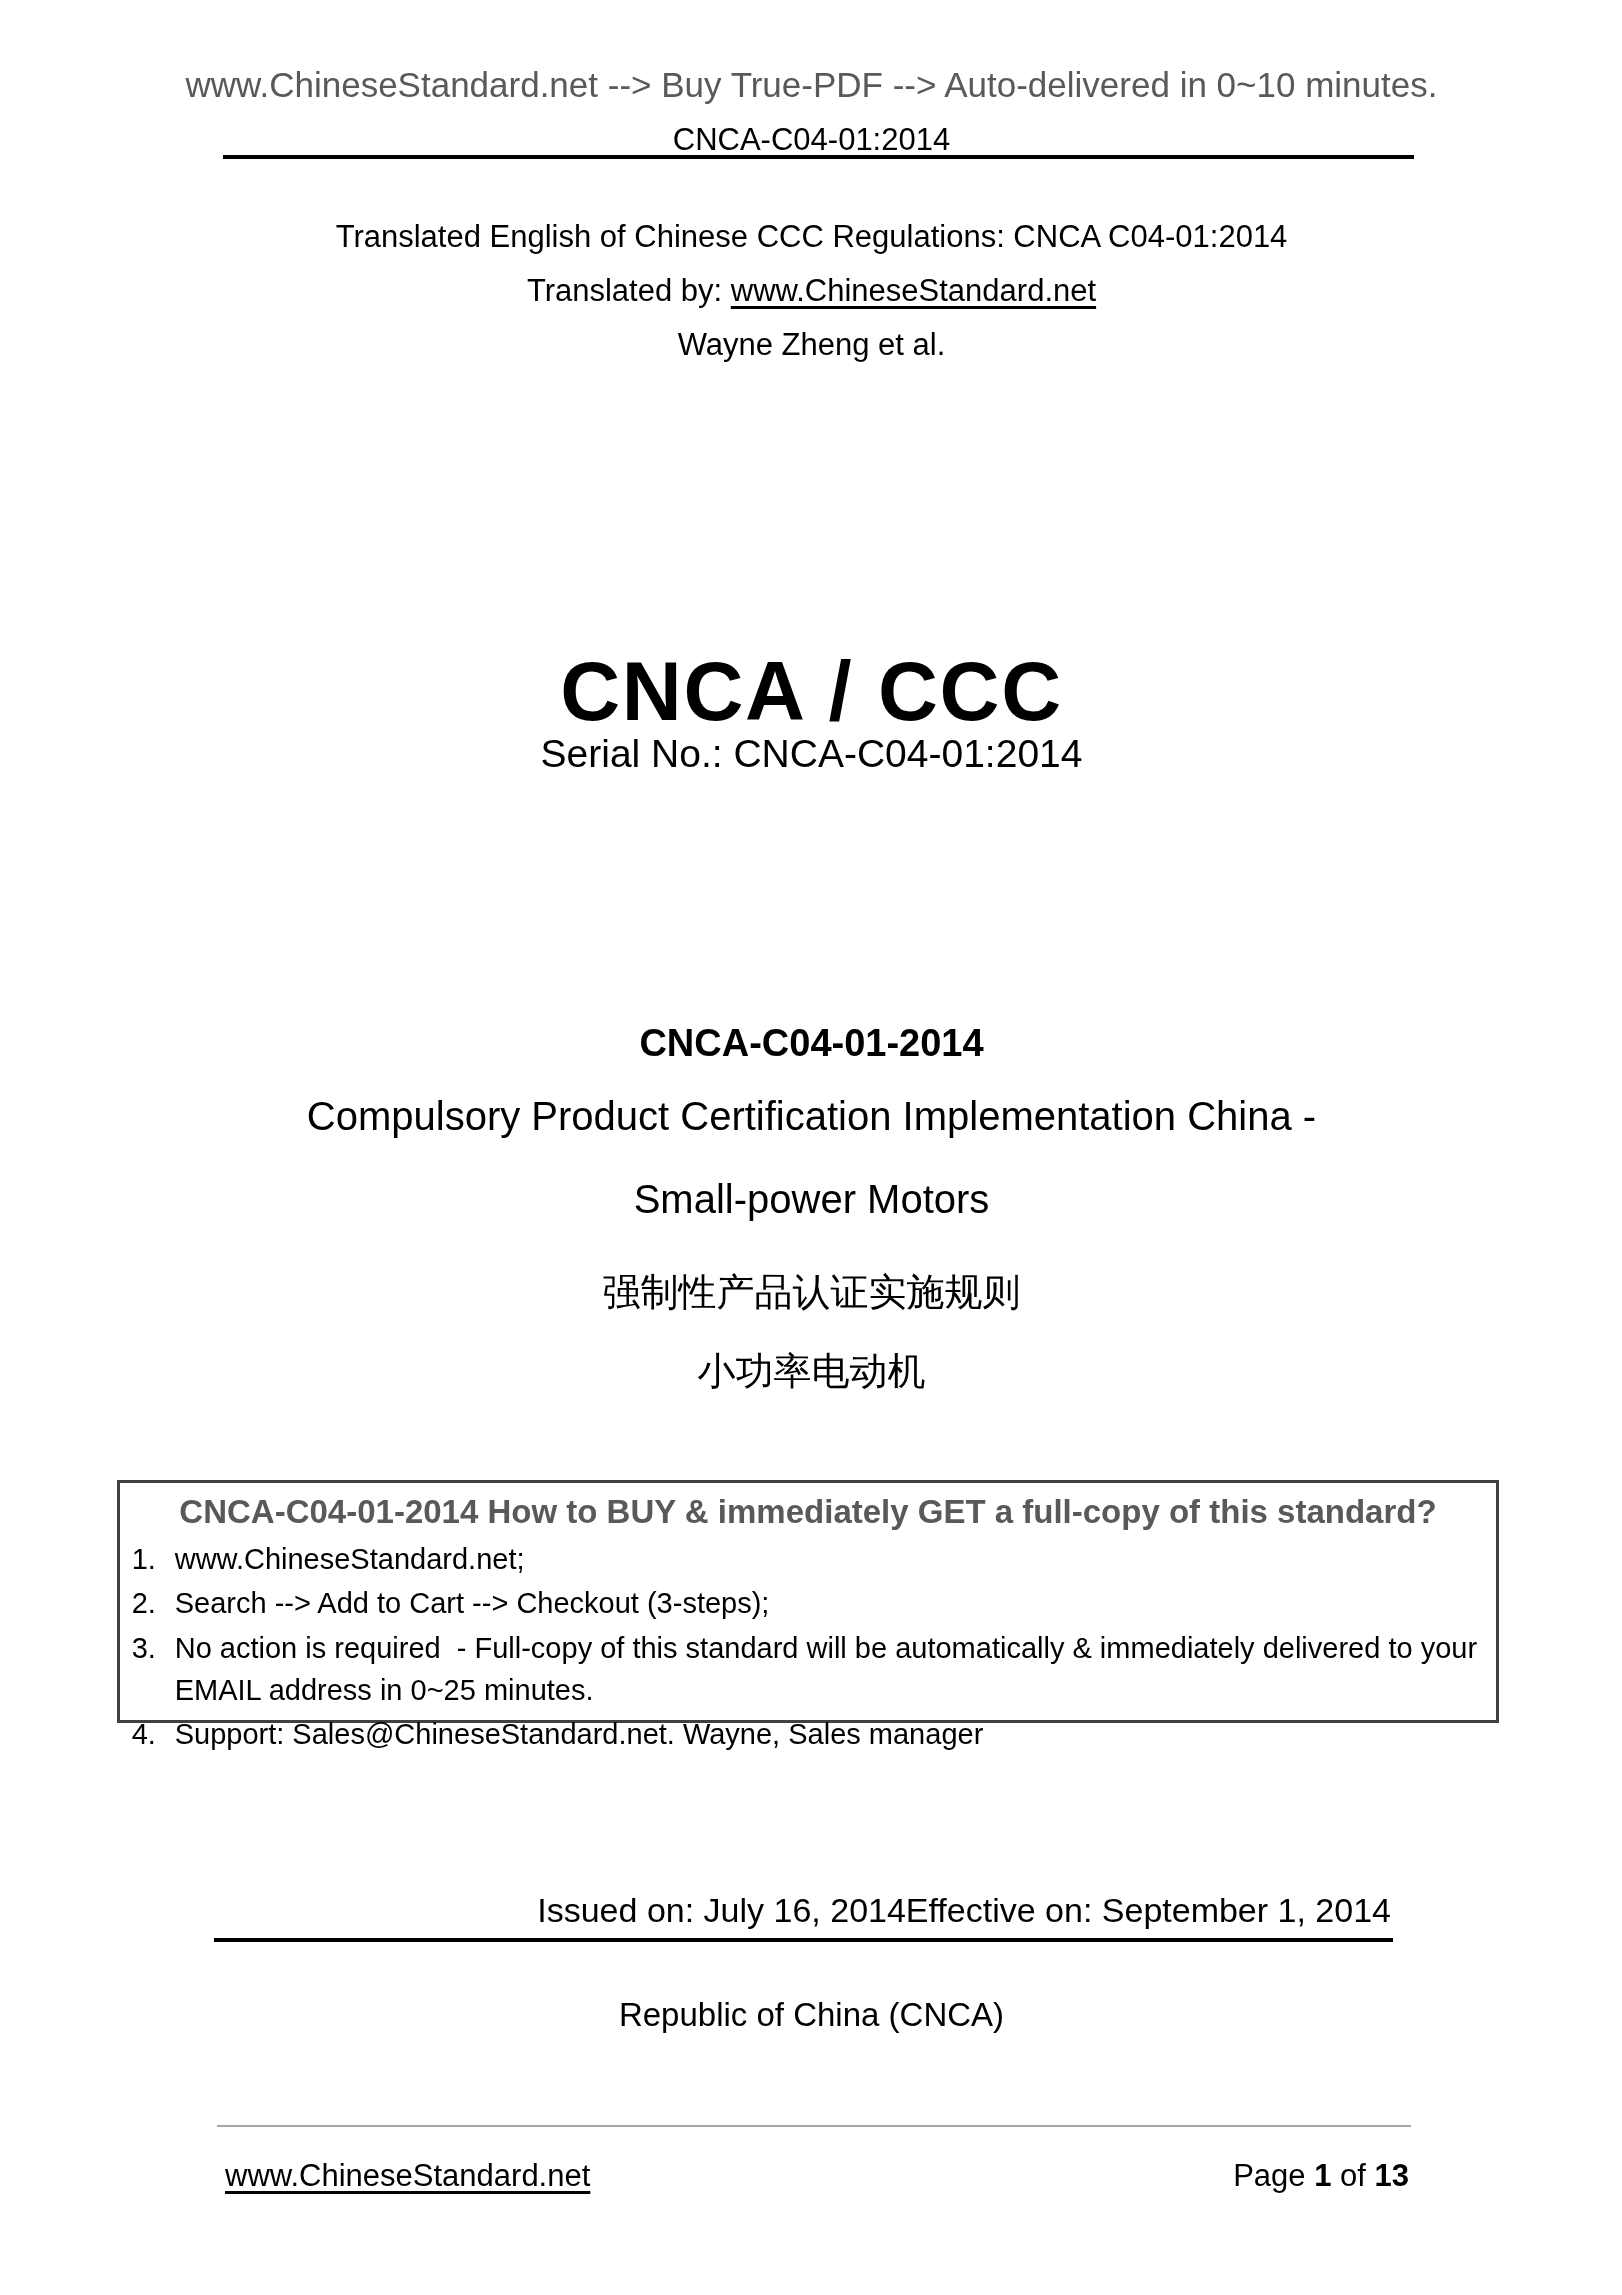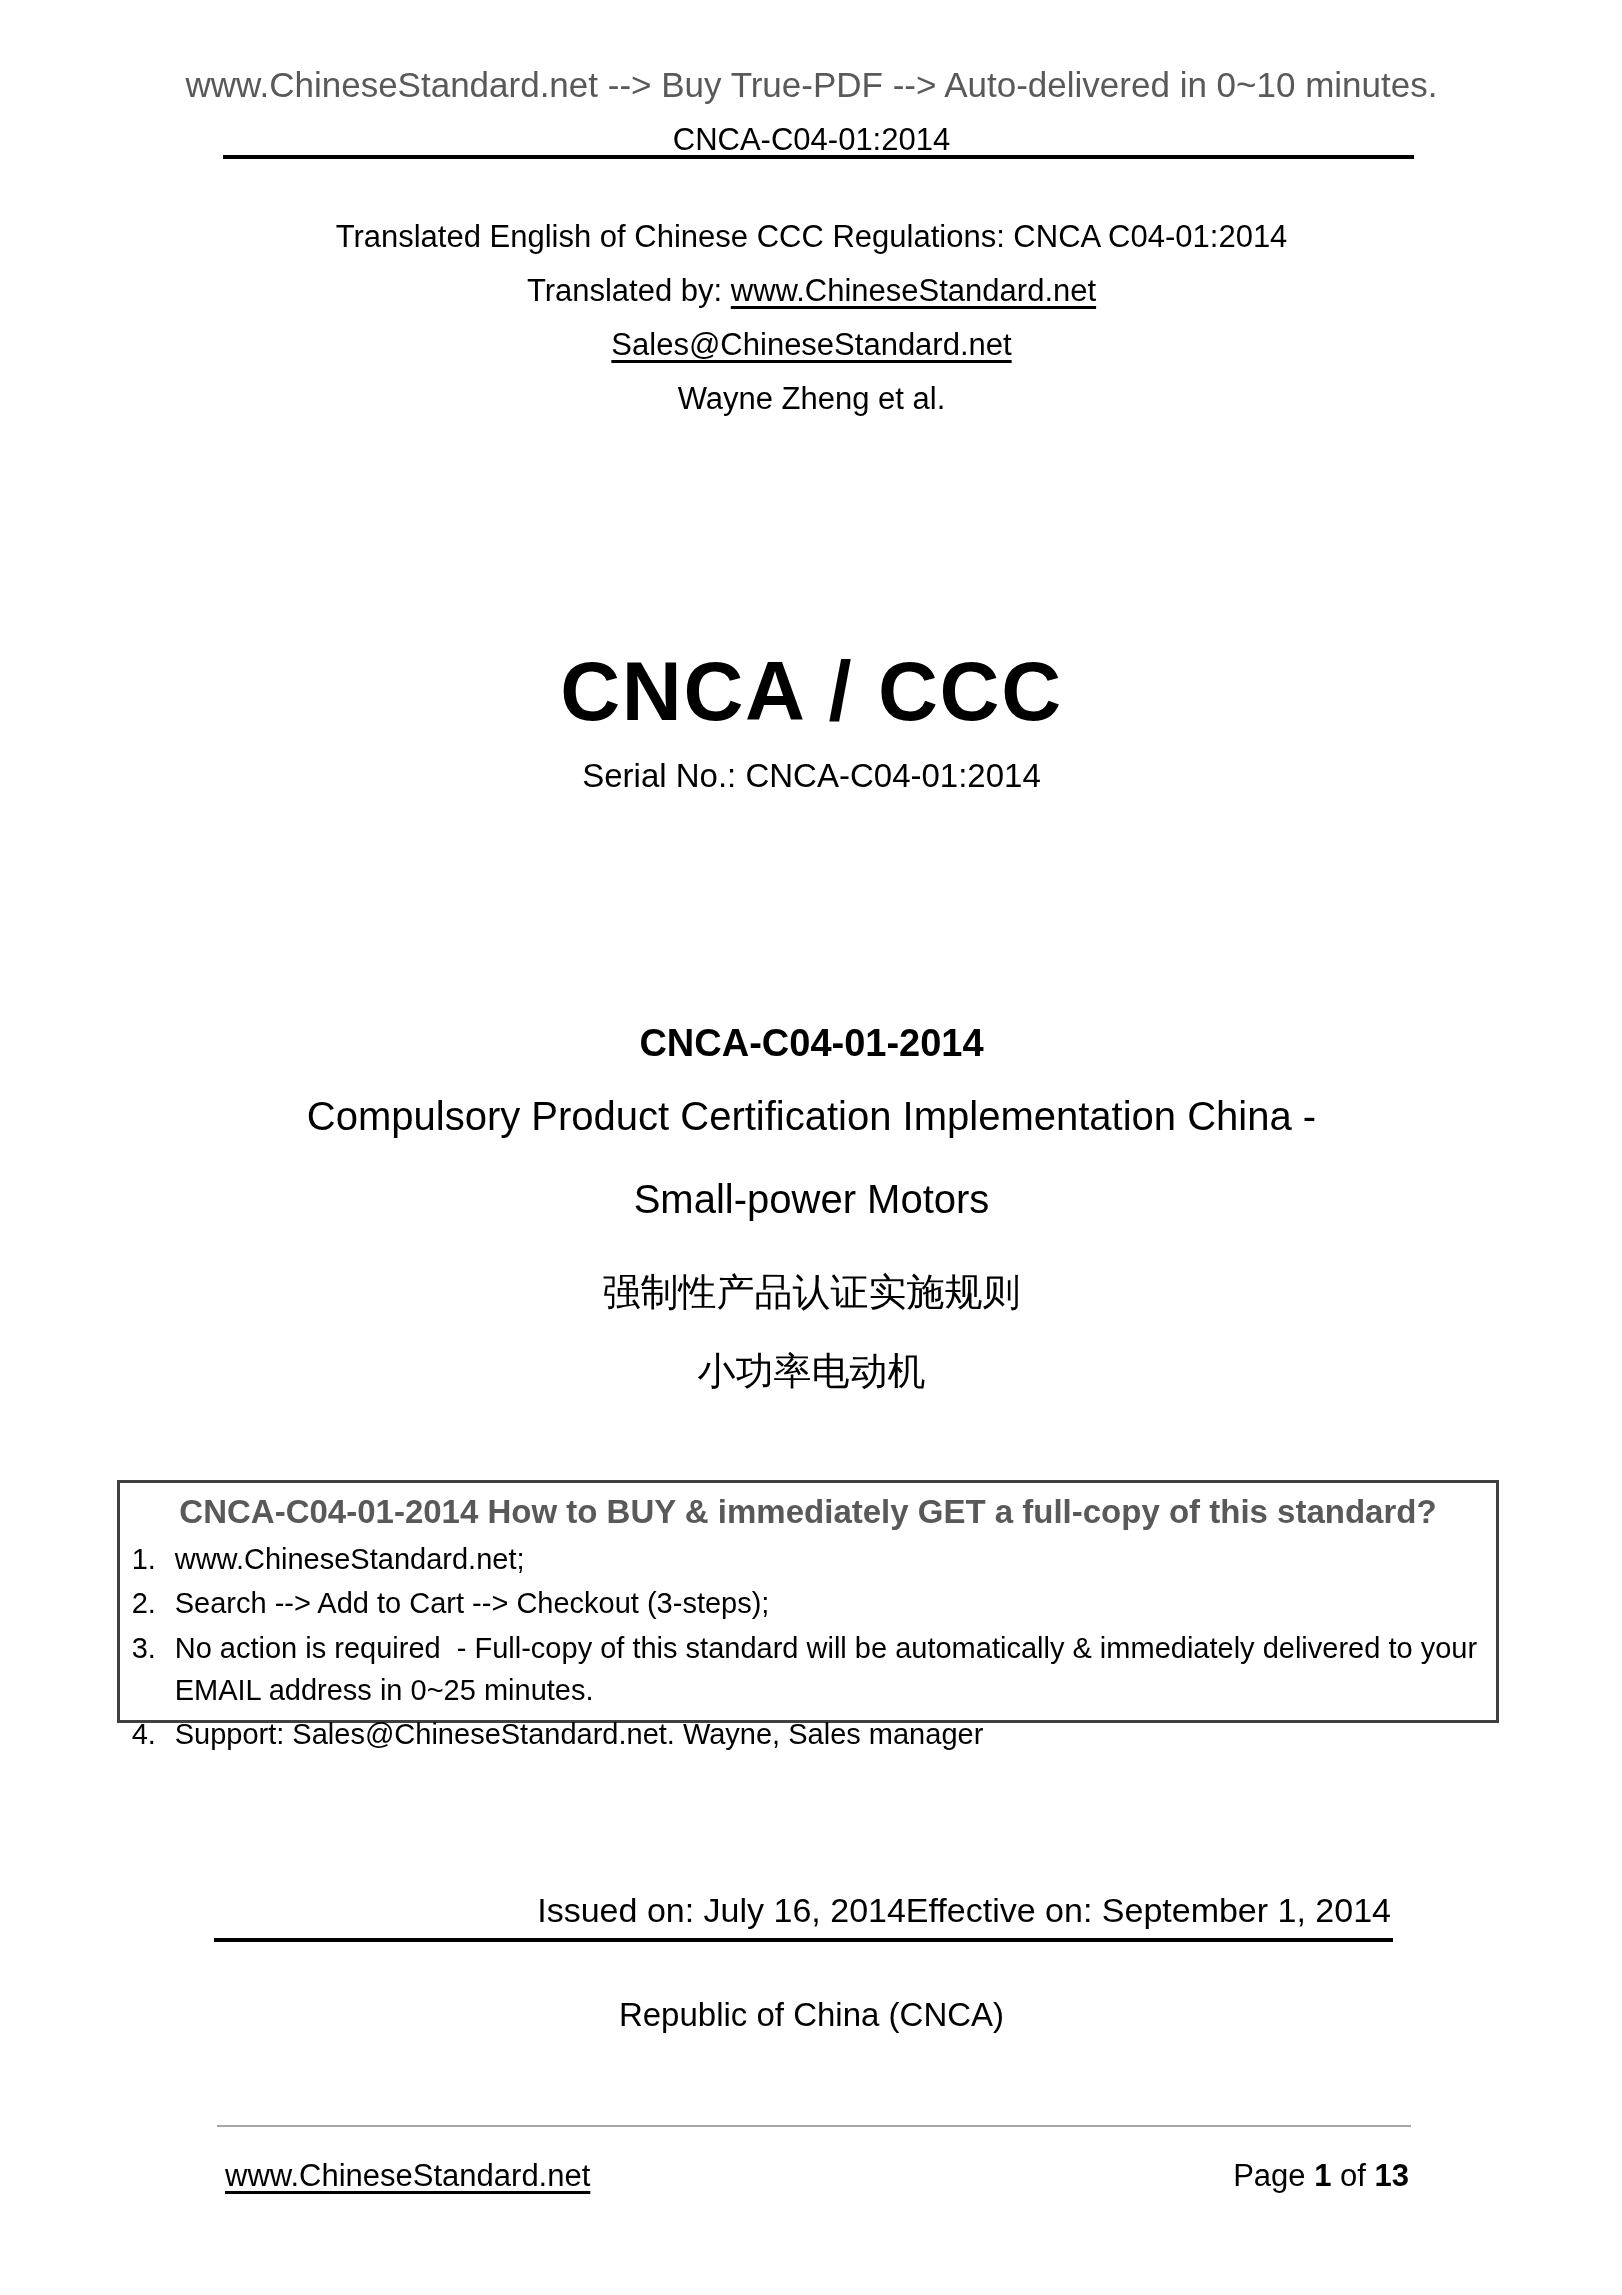--- a/index.html
+++ b/index.html
@@ -19,21 +19,21 @@
   .rule{position:absolute;background:#000;}
   .rule-thin{position:absolute;background:#a6a6a6;}
 
   .tagline{top:65px;font-size:35px;letter-spacing:0px;}
   .doccode{top:122px;font-size:31px;}
   .hr-header{top:155px;left:223px;width:1191px;height:4.2px;}
 
   .intro{top:210px;font-size:31px;line-height:54px;}
 
   .main-title{top:644px;font-size:83px;font-weight:bold;letter-spacing:1.7px;}
-  .serial{top:757px;font-size:33px;}
+  .serial{top:732px;font-size:39px;}
 
   .std-code{top:1022px;font-size:38px;font-weight:bold;}
   .std-title1{top:1094px;font-size:40px;}
   .std-title2{top:1177px;font-size:40px;}
   .zh{font-family:"DejaVu Serif","Liberation Serif",serif;}
   .zh1{top:1267px;font-size:38px;}
   .zh2{top:1346px;font-size:38px;}
 
   .buy-box{
     position:absolute;left:117px;top:1480px;width:1382px;height:243px;
@@ -68,21 +68,20 @@
 
 <div class="page">
 
   <div class="abs center tagline gray">www.ChineseStandard.net --&gt; Buy True-PDF --&gt; Auto-delivered in 0~10 minutes.</div>
   <div class="abs center doccode">CNCA-C04-01:2014</div>
   <div class="rule hr-header"></div>
 
   <div class="abs center intro">
     <div>Translated English of Chinese CCC Regulations: CNCA C04-01:2014</div>
     <div><span>Translated by: </span><span class="u">www.ChineseStandard.net</span></div>
-    <div><span class="u">Sales@ChineseStandard.net</span></div>
     <div>Wayne Zheng et al.</div>
   </div>
 
   <div class="abs center main-title">CNCA / CCC</div>
   <div class="abs center serial">Serial No.: CNCA-C04-01:2014</div>
 
   <div class="abs center std-code">CNCA-C04-01-2014</div>
   <div class="abs center std-title1">Compulsory Product Certification Implementation China -</div>
   <div class="abs center std-title2">Small-power Motors</div>
   <div class="abs center zh zh1">强制性产品认证实施规则</div>

